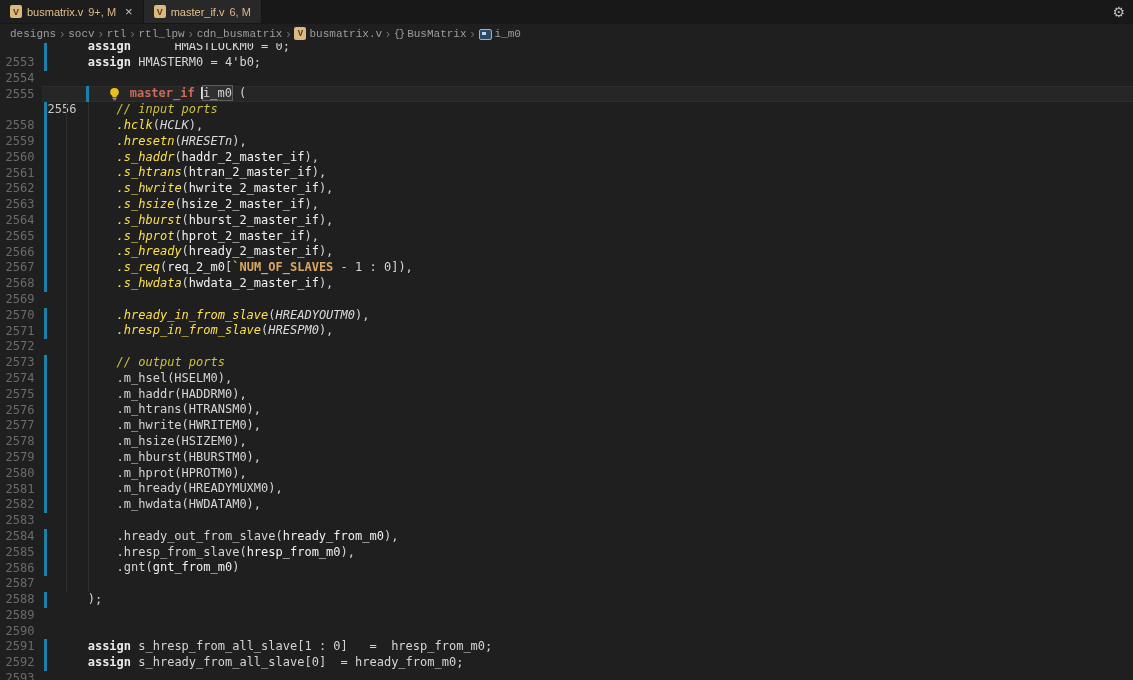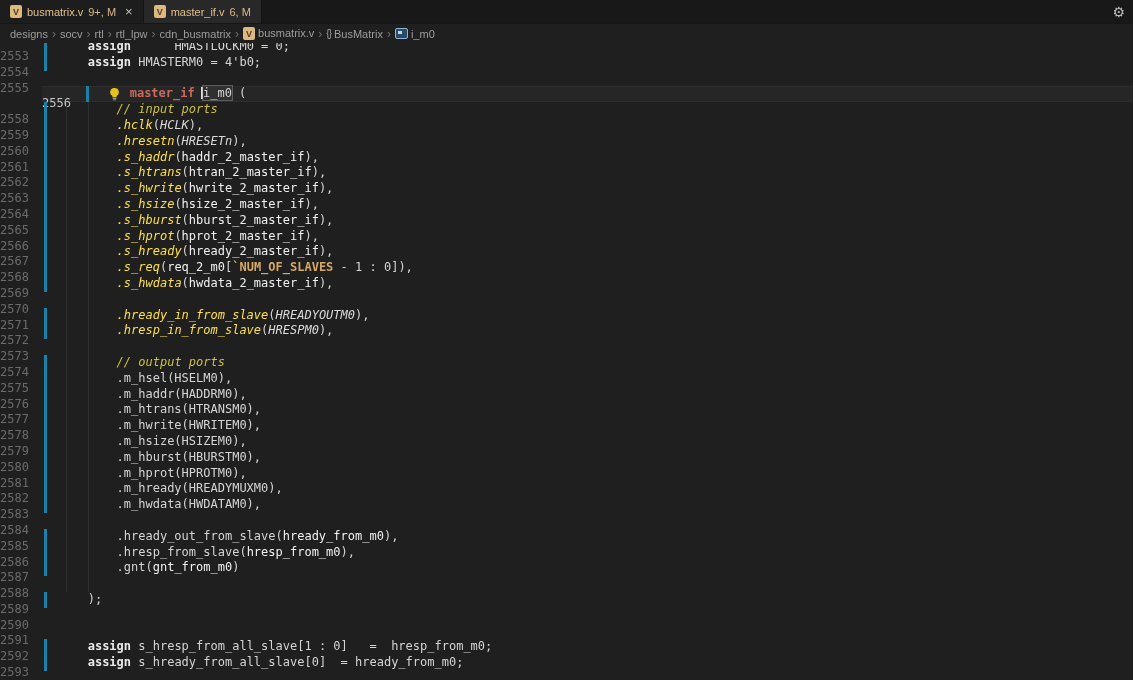--- a/index.html
+++ b/index.html
@@ -15,34 +15,34 @@
   .tab-label,.tab-badge{color:#e2c08d;white-space:pre;}
   .tab-badge{opacity:.95;}
   .close-icon{color:#c3c3c3;font-size:13px;margin-left:4px;line-height:1;}
   .vfile-icon{display:inline-flex;align-items:center;justify-content:center;width:12px;height:13px;
        background:#dcb97e;color:#5c3a22;font-weight:bold;font-size:9px;border-radius:2px;}
   .tab-actions{position:absolute;right:8px;top:0;height:23px;display:flex;align-items:center;}
   .gear-glyph{color:#bdbdbd;font-size:14px;line-height:1;}
   
   .breadcrumbs{height:19px;display:flex;align-items:center;padding-left:10px;gap:3px;
                font-size:11px;color:#9d9d9d;background:#1f1f1f;white-space:nowrap;}
-  .crumb{display:inline-flex;align-items:flex-start;gap:3px;}
+  .crumb{display:inline-flex;align-items:flex-end;gap:3px;font-family:Liberation Mono, monospace;}
   .crumb-sep{color:#6e6e6e;font-size:12px;padding:0 1px;}
   .braces-glyph{color:#9aa0a6;font-size:10px;letter-spacing:-1px;}
   .field-icon{display:inline-block;width:11px;height:9px;border:1px solid #8fb3d9;border-radius:2px;
               background:#2b4a66;position:relative;}
   .field-icon::after{content:"";position:absolute;left:2px;top:2px;width:4px;height:3px;background:#bcd6ee;}
   
   .editor{position:relative;height:638px;overflow:hidden;background:#1f1f1f;
           font-family:"DejaVu Sans Mono",monospace;font-size:12px;}
   .code-area{margin-top:-4px;}
   .row{position:relative;height:15.8px;line-height:15.8px;white-space:pre;}
   .row.current{background:rgba(255,255,255,0.035);
                box-shadow:inset 0 1px 0 #2d2d2d, inset 0 -1px 0 #2d2d2d;margin-left:42px;}
-  .ln{position:absolute;left:0;top:10px;width:40px;text-align:left;color:#6b6b6b;font-size:12px;}
+  .ln{position:absolute;left:0;top:16px;width:40px;text-align:center;color:#6b6b6b;font-size:12px;}
   .row.current .ln{color:#c6c6c6;}
   .mod-bar{position:absolute;left:44px;top:0;width:3px;height:100%;background:#1b81a8;}
   .guide{position:absolute;top:0;width:1px;height:100%;background:#303030;}
   .g1{left:66px;} .g2{left:88px;}
   .code{position:absolute;left:66px;top:0;white-space:pre;}
   .bulb{position:absolute;left:67px;top:2px;}
   
   .seg-kw{color:#eaeaea;font-weight:bold;}
   .seg-pl{color:#d4d4d4;}
   .seg-ty{color:#cb6a5c;font-weight:bold;}

